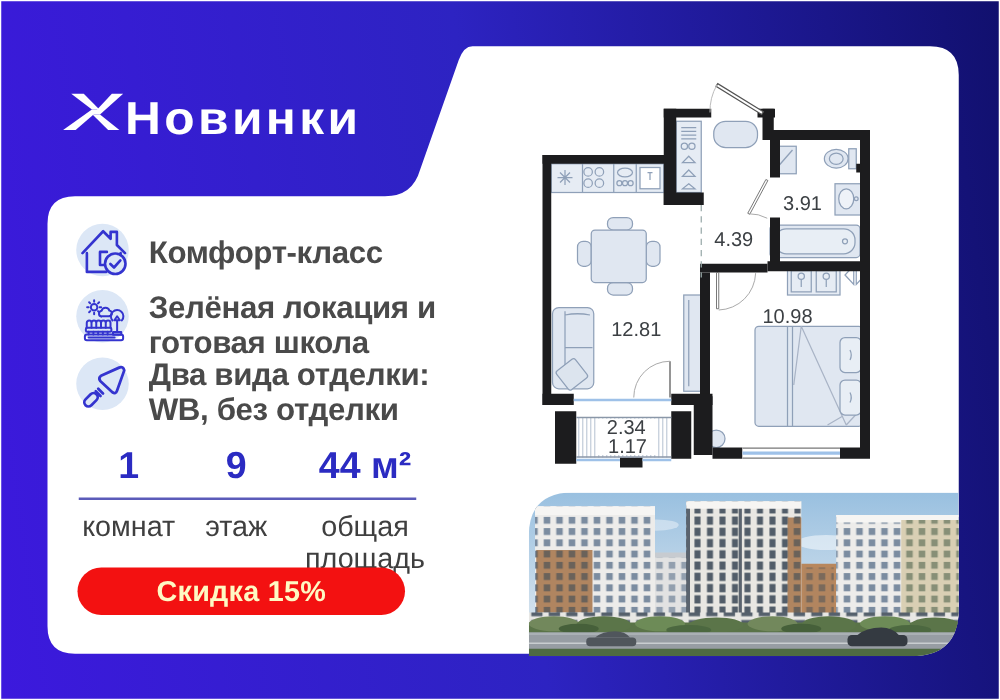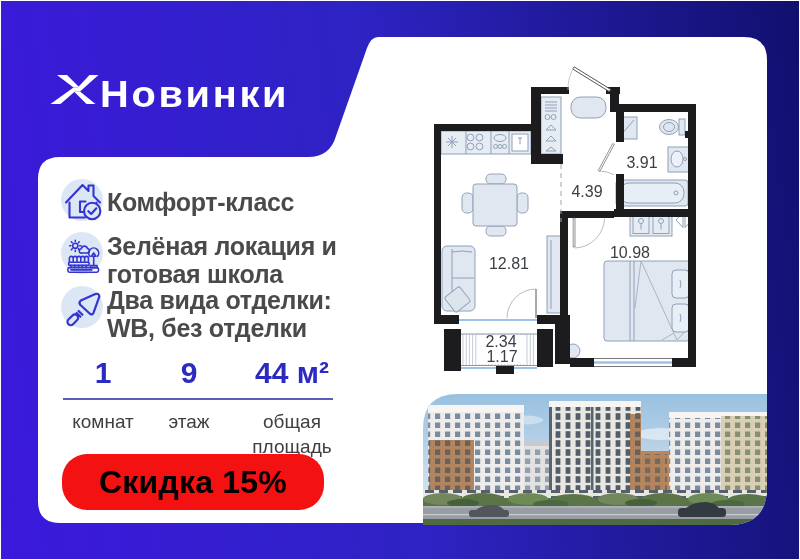--- a/index.html
+++ b/index.html
@@ -4,27 +4,27 @@
 <style>
   html,body{margin:0;padding:0;}
   body{width:800px;height:560px;overflow:hidden;font-family:"Liberation Sans",sans-serif;position:relative;background:#fff;}
   .bgbottom{position:absolute;left:1px;top:1px;width:798px;height:558px;
     background:linear-gradient(82deg,#3c19dd 0%,#2d23c2 50%,#11106e 100%);}
   .abs{position:absolute;}
   
   .logo-text{position:absolute;left:100px;top:74px;color:#fff;font-weight:bold;font-size:37px;letter-spacing:2.5px;transform:scaleX(1.075);transform-origin:0 0;}
   
   .row{position:absolute;left:59px;display:flex;}
-  .rt{color:#4a4a4a;font-size:25px;font-weight:bold;letter-spacing:-0.3px;line-height:28px;}
+  .rt{margin-left:12px;color:#4a4a4a;font-size:25px;font-weight:bold;letter-spacing:-0.3px;line-height:28px;}
   
   .stat{position:absolute;color:#2b2bc2;font-weight:bold;font-size:30px;text-align:center;top:356px;}
-  .slabel{position:absolute;color:#3f3f3f;font-size:19px;text-align:center;top:409px;line-height:25px;}
+  .slabel{position:absolute;color:#3f3f3f;font-size:23px;text-align:center;top:409px;line-height:25px;}
   .sline{position:absolute;left:63px;top:398px;width:270px;height:2px;background:#5b5bb9;}
-  .btn{position:absolute;left:62px;top:454px;width:262px;height:56px;background:#f31111;border-radius:25px;
-    color:#000000;font-size:32px;font-weight:bold;letter-spacing:0.2px;display:flex;align-items:center;justify-content:center;}
+  .btn{position:absolute;left:62px;top:454px;width:262px;height:38px;background:#f31111;border-radius:25px;
+    color:#fef9c3;font-size:23px;font-weight:bold;letter-spacing:0.2px;display:flex;align-items:center;justify-content:center;}
 </style>
 </head>
 <body>
 <div class="bgbottom"></div>
 
 <svg class="abs" style="left:0;top:0" width="800" height="560" viewBox="0 0 800 560">
   <path fill="#ffffff" d="M 378 37 H 744 Q 767 37 767 60 V 485 Q 767 523 729 523 H 60 Q 38 523 38 501 V 179 Q 38 157 60 157 H 308 Q 330 157 336 136 L 367 48 Q 371 37 378 37 Z"></path>
 </svg>
 
 <svg class="abs" style="left:50px;top:73px" width="50" height="32" viewBox="50 73 50 32">

